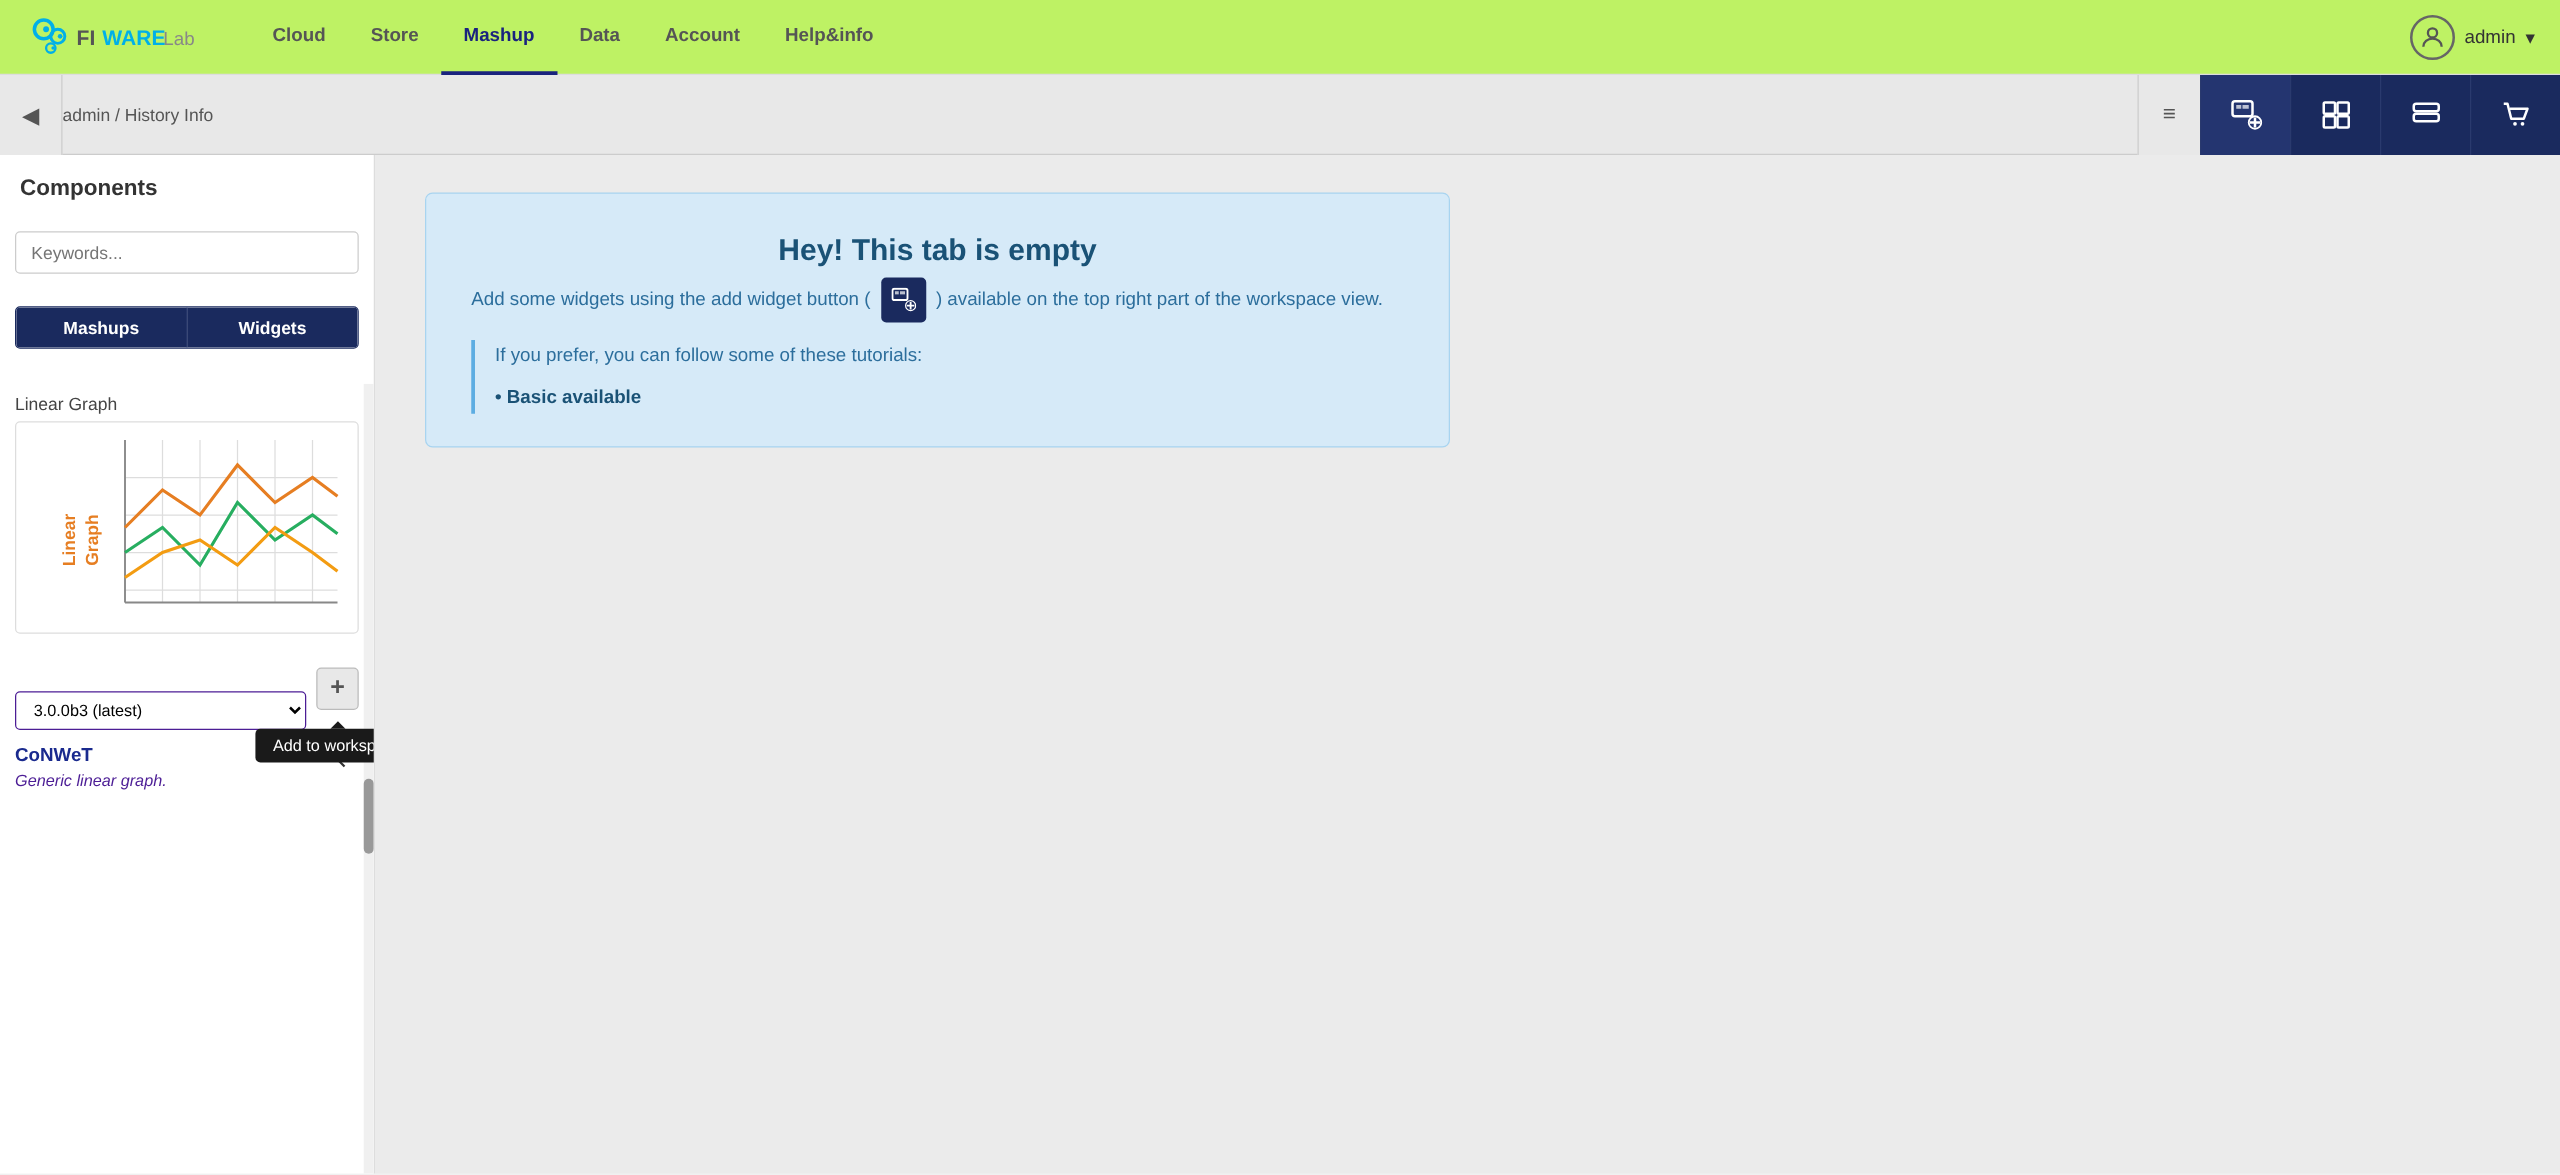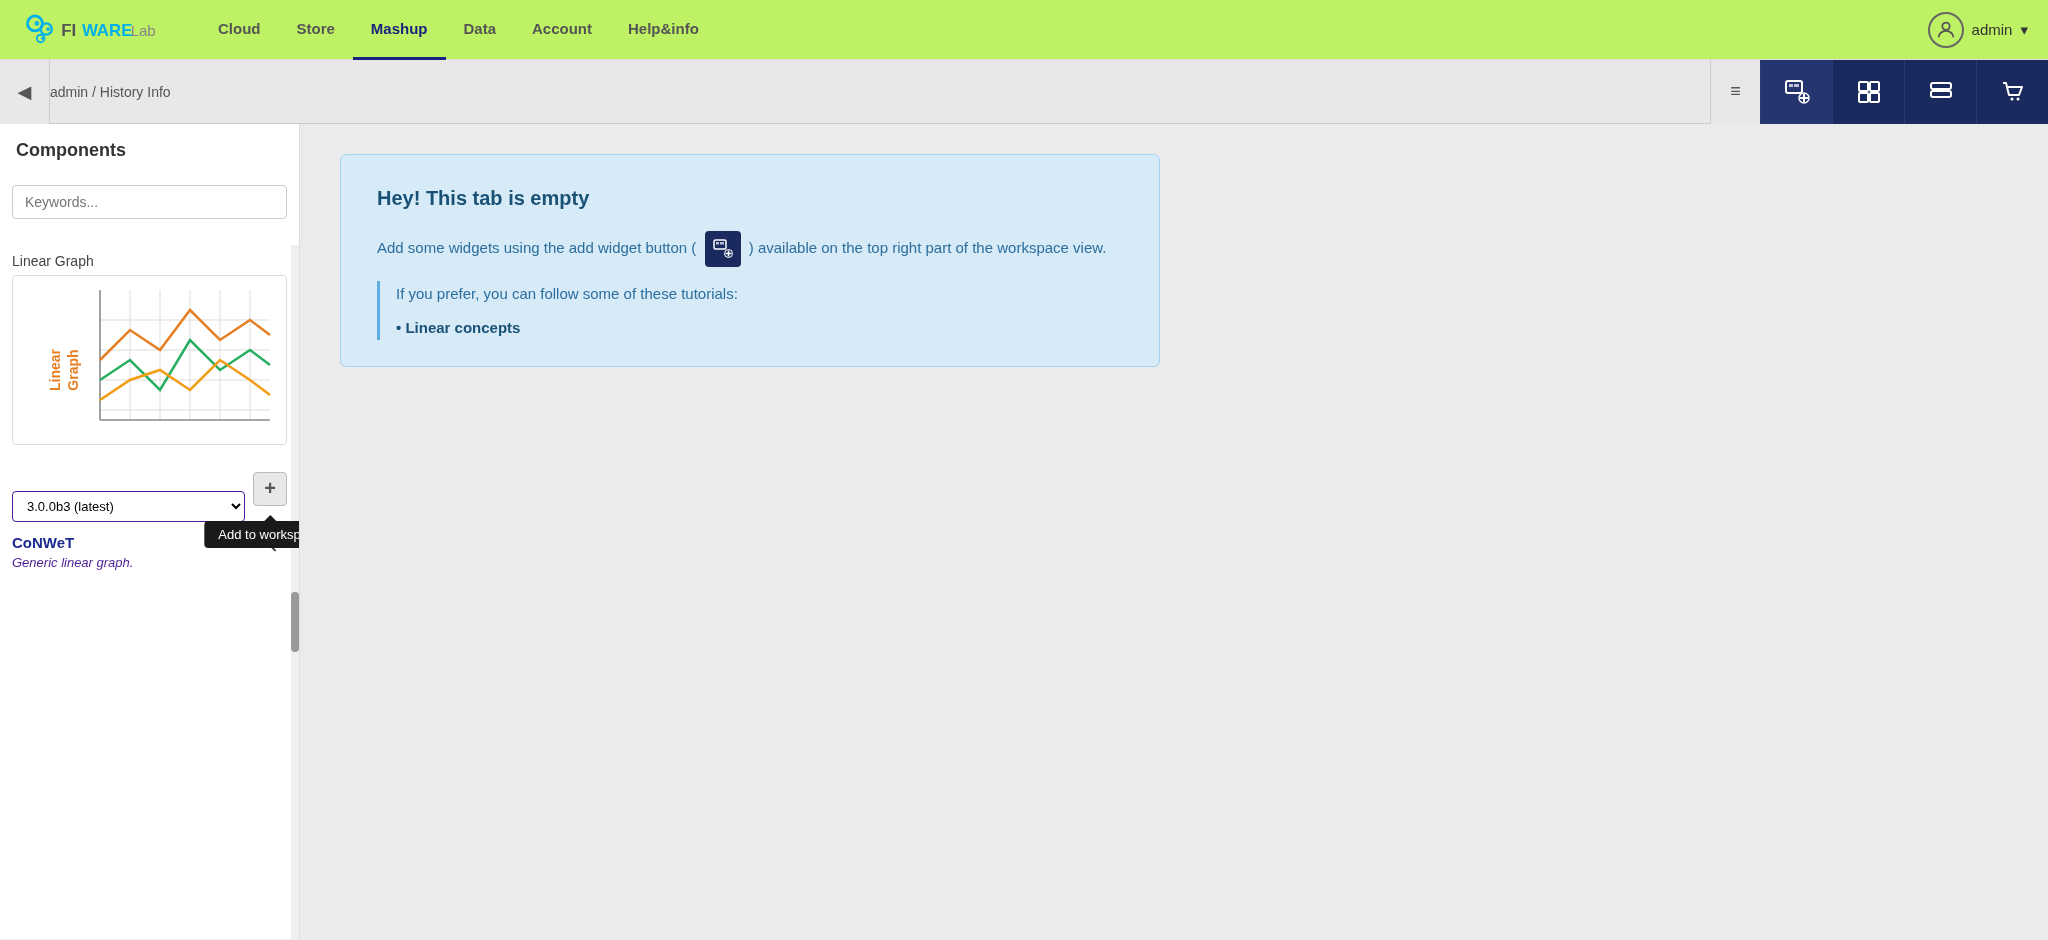--- a/index.html
+++ b/index.html
@@ -287,24 +287,23 @@
       background: #d6eaf8;
       border: 1px solid #a8d4f0;
       border-radius: 6px;
       max-width: 820px;
       padding: 26px 36px;
       color: #2c6e9c;
       font-size: 15px;
       line-height: 1.7;
     }
     .empty-tab-title {
-      font-size: 20px;
+      font-size: 24px;
       font-weight: 700;
-      text-align: left;
-      margin-bottom: 16px;
+      text-align: center;
       color: #1a5276;
     }
     .add-widget-inline {
       display: inline-flex;
       align-items: center;
       justify-content: center;
       background: #1a2a5e;
       color: white;
       width: 36px; height: 36px;
       border-radius: 4px;
@@ -421,20 +420,24 @@
       </svg>
     </button>
   </div>
 </div>
 
 <div class="main-layout">
 
   <div class="sidebar">
     <div class="sidebar-header">Components</div>
     <input class="search-box" type="text" placeholder="Keywords..." style="">
+    <div class="tab-buttons">
+      <button class="tab-btn">Mashups</button>
+      <button class="tab-btn">Widgets</button>
+    </div>
 
     <div class="sidebar-inner">
       <div class="component-name">Linear Graph</div>
       <div class="component-preview">
 
         <svg width="260" height="160" viewBox="0 0 260 160" xmlns="http://www.w3.org/2000/svg">
 
           <rect width="260" height="160" fill="white"></rect>
 
           <line x1="80" y1="10" x2="80" y2="140" stroke="#ddd" stroke-width="1"></line>
@@ -499,20 +502,20 @@
             <line x1="15.5" y1="11.5" x2="15.5" y2="17.5" stroke="white" stroke-width="1.5"></line>
             <line x1="12.5" y1="14.5" x2="18.5" y2="14.5" stroke="white" stroke-width="1.5"></line>
           </svg>
         </span>
         <span>) available on the top right part of the workspace view.</span>
       </p>
       <div class="tutorials-section">
         <p>If you prefer, you can follow some of these tutorials:</p>
         <ul class="tutorials-list">
           <li>
-            <a href="#">Linear concepts</a>
+            <a href="#">Basic available</a>
           </li>
         </ul>
       </div>
     </div>
   </div>
 
 </div>
 
 </body></html>

